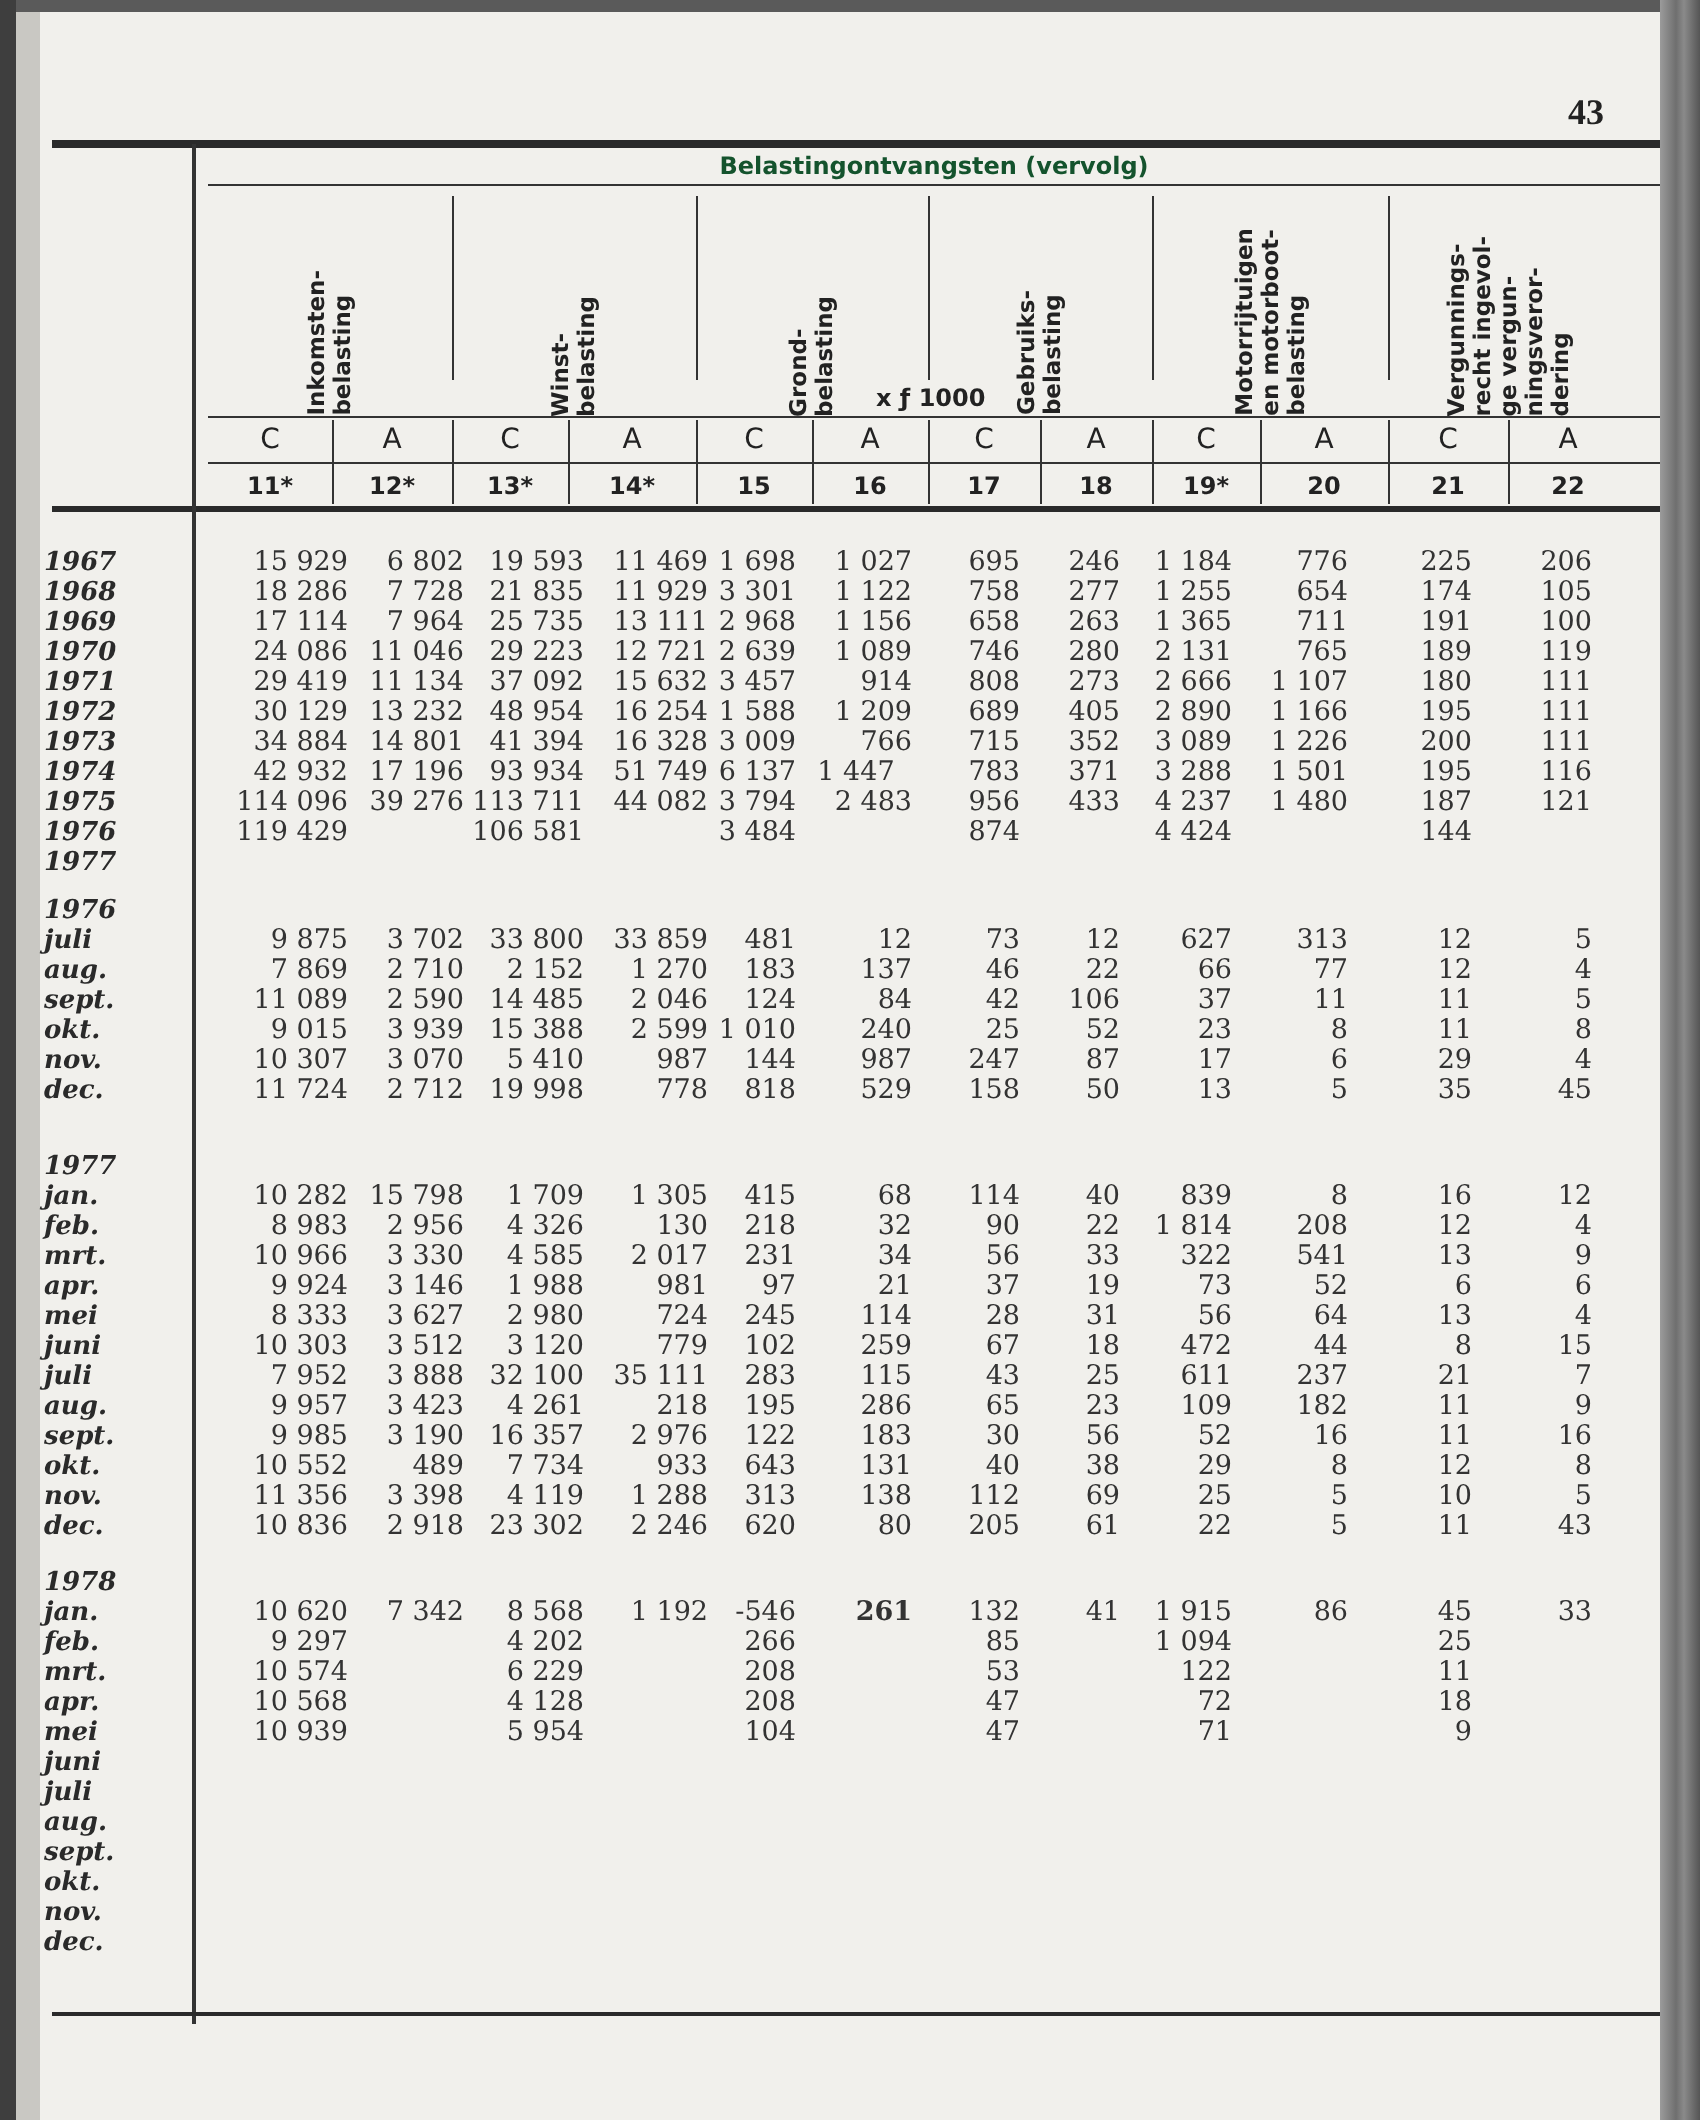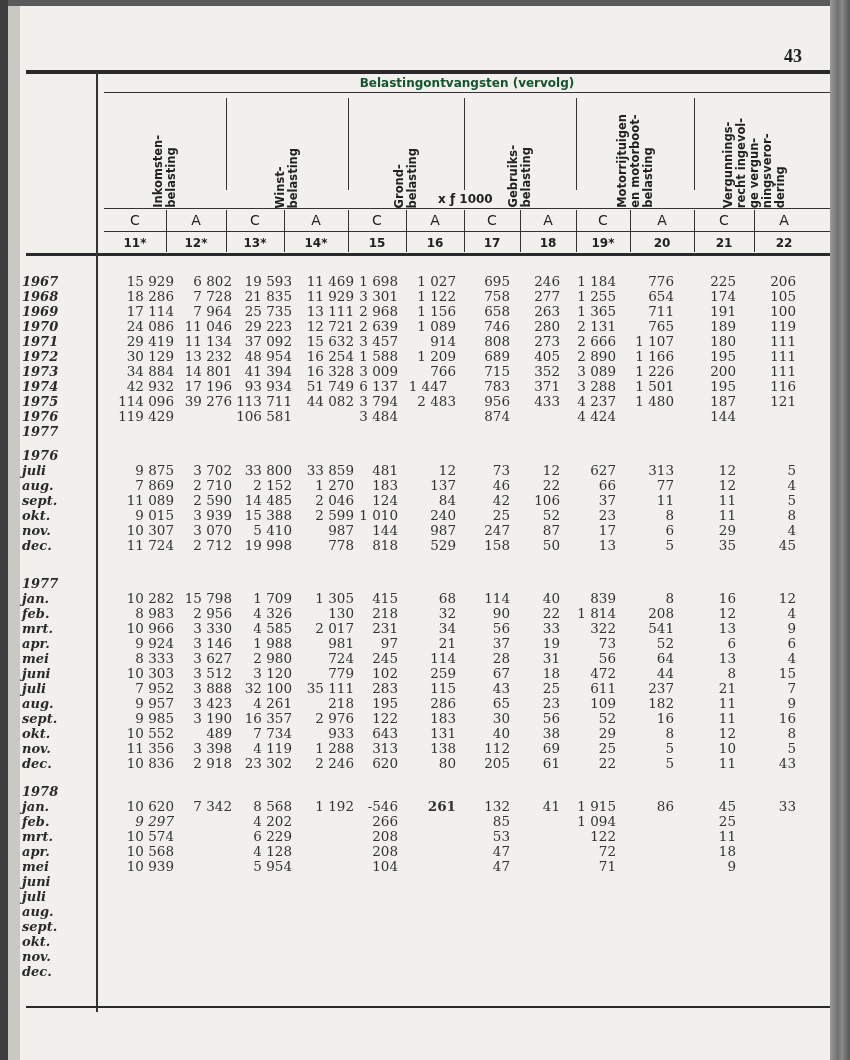--- a/index.html
+++ b/index.html
@@ -627,21 +627,21 @@
           <div class="data-cell" style="width: 44px; padding-right: 2px;">-546</div>
           <div class="data-cell" style="width: 58px; padding-right: 2px; font-weight: bold;">261</div>
           <div class="data-cell" style="width: 54px; padding-right: 2px;">132</div>
           <div class="data-cell" style="width: 50px; padding-right: 2px;">41</div>
           <div class="data-cell" style="width: 56px; padding-right: 2px;">1 915</div>
           <div class="data-cell" style="width: 58px; padding-right: 2px;">86</div>
           <div class="data-cell" style="width: 62px; padding-right: 2px;">45</div>
           <div class="data-cell" style="width: 60px; padding-right: 2px;">33</div>
         </div>
         <div class="data-row">
-          <div class="data-cell" style="width: 72px; padding-right: 2px; font-style: italic;">9 297</div>
+          <div class="data-cell" style="width: 72px; padding-right: 2px;">9 297</div>
           <div class="data-cell" style="width: 58px; padding-right: 2px;"></div>
           <div class="data-cell" style="width: 60px; padding-right: 2px;">4 202</div>
           <div class="data-cell" style="width: 62px; padding-right: 2px;"></div>
           <div class="data-cell" style="width: 44px; padding-right: 2px;">266</div>
           <div class="data-cell" style="width: 58px; padding-right: 2px;"></div>
           <div class="data-cell" style="width: 54px; padding-right: 2px;">85</div>
           <div class="data-cell" style="width: 50px; padding-right: 2px;"></div>
           <div class="data-cell" style="width: 56px; padding-right: 2px;">1 094</div>
           <div class="data-cell" style="width: 58px; padding-right: 2px;"></div>
           <div class="data-cell" style="width: 62px; padding-right: 2px;">25</div>

